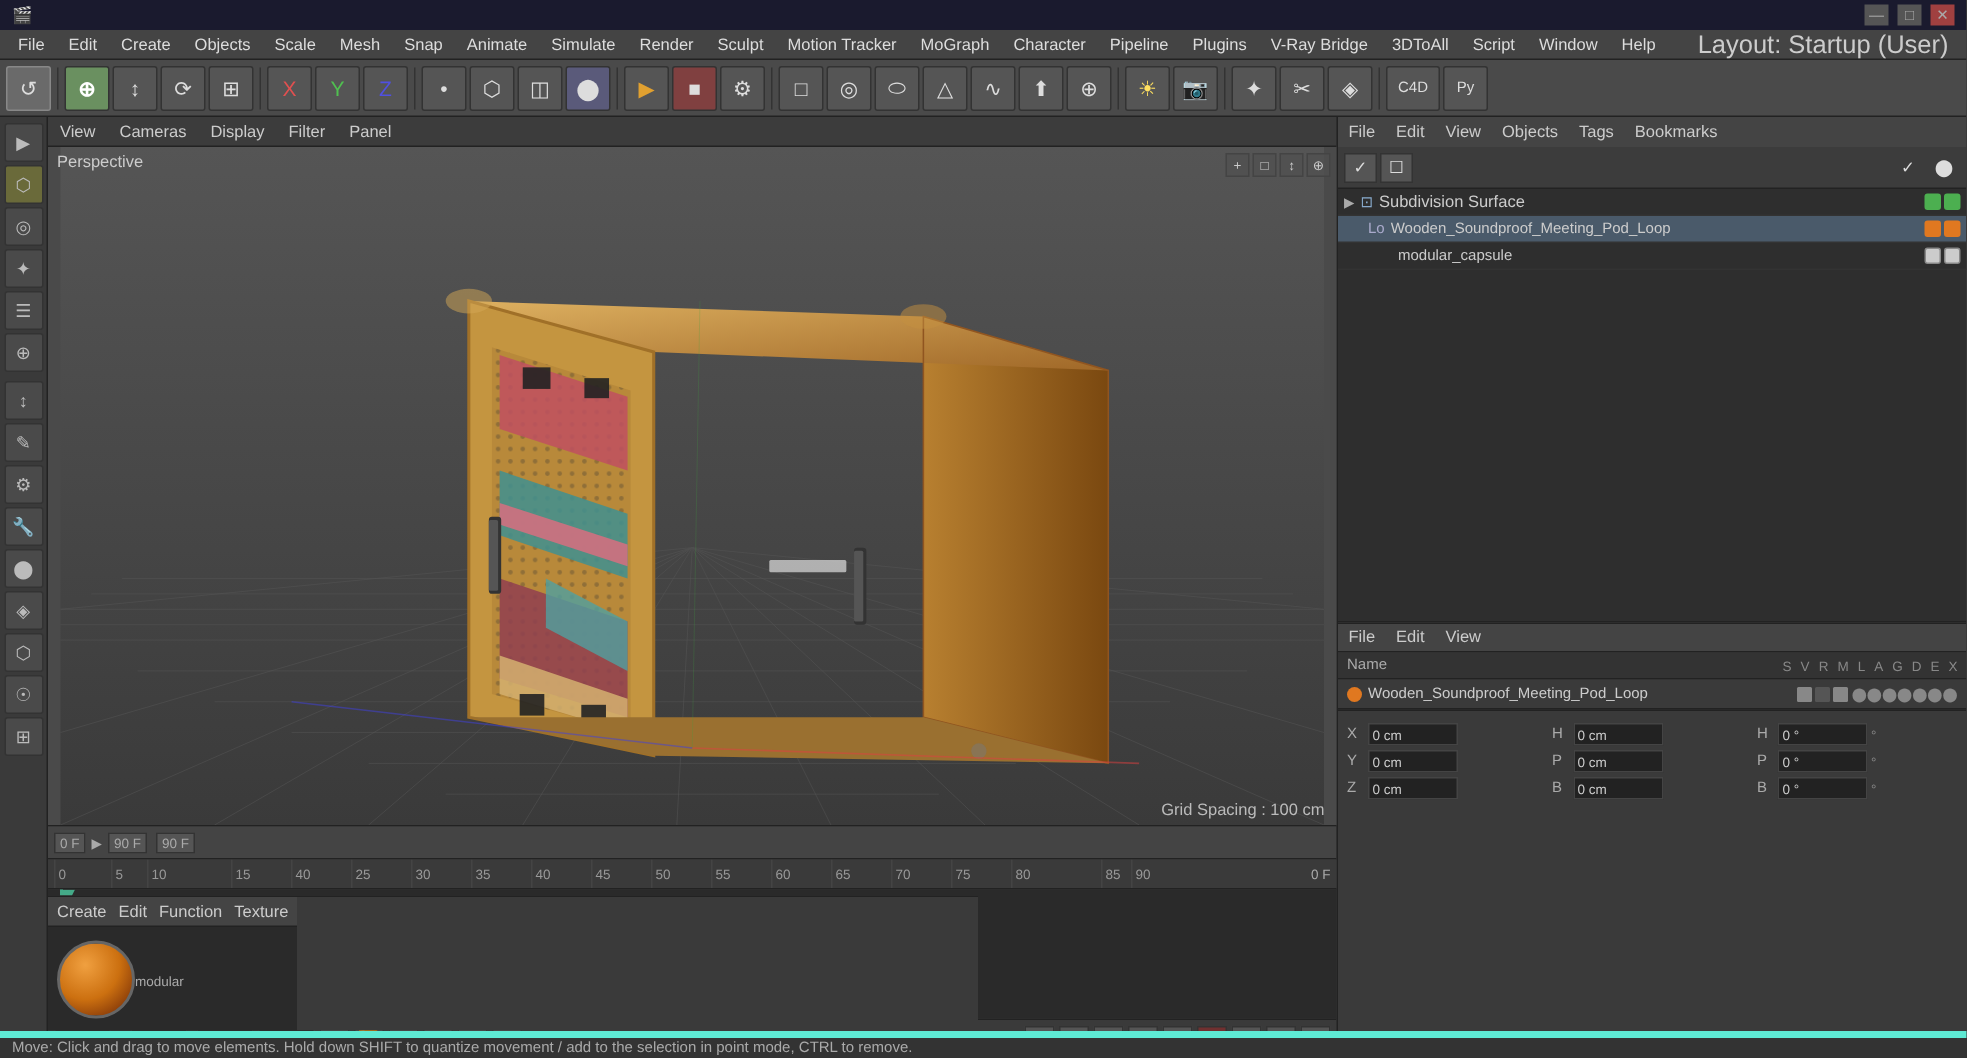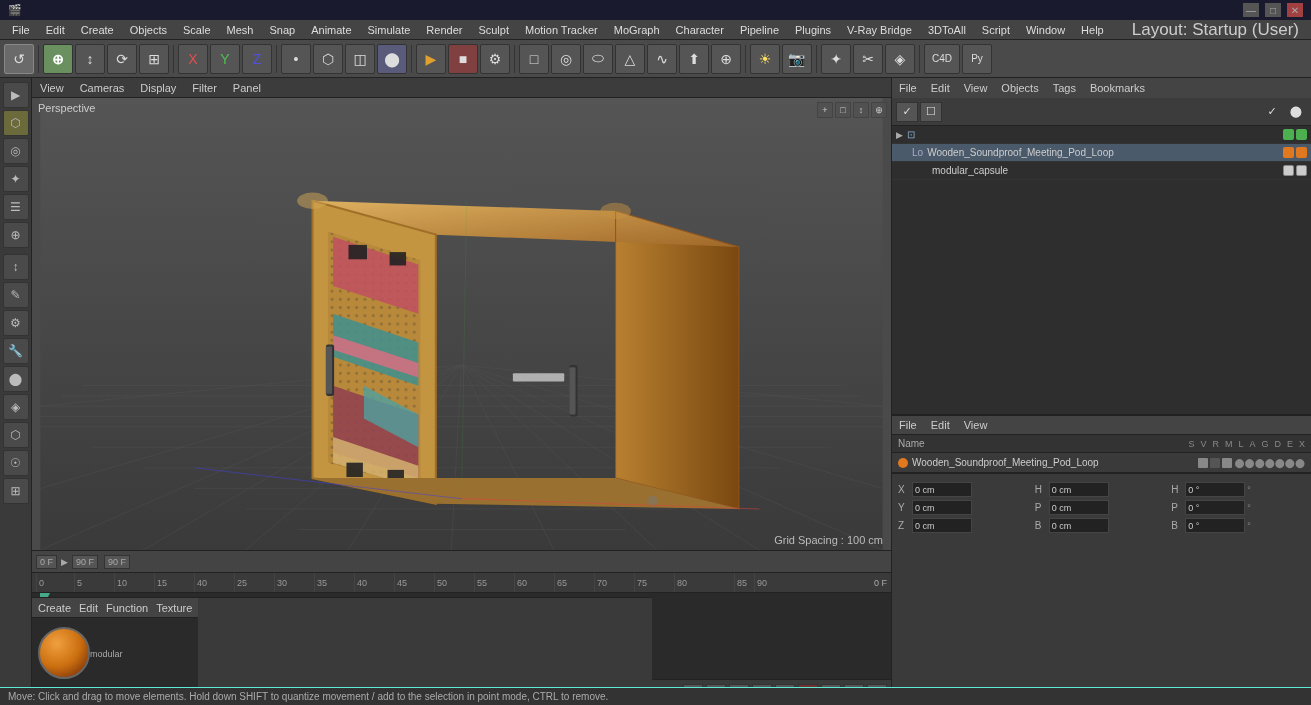--- a/index.html
+++ b/index.html
@@ -214,21 +214,21 @@
       position: fixed;
       bottom: 0;
       width: 100%;
       height: 18px;
       background: #333;
       display: flex;
       align-items: center;
       padding: 0 8px;
       font-size: 10px;
       color: #aaa;
-      border-top: 1px solid #5eead4;
+      border-top: 5px solid #5eead4;
       z-index: 100;
     }
 
     
     #perspective-label {
       position: absolute;
       top: 4px;
       left: 6px;
       font-size: 11px;
       color: #ccc;
@@ -681,21 +681,21 @@
           <div id="timeline-header">
             <span style="font-size:9px;color:#aaa;background:#555;padding:1px 3px;border:1px solid #333;">0 F</span>
             <span style="font-size:9px;color:#aaa;">▶</span>
             <span style="font-size:9px;color:#aaa;background:#555;padding:1px 3px;border:1px solid #333;">90 F</span>
             <span style="font-size:9px;color:#aaa;background:#555;padding:1px 3px;border:1px solid #333;margin-left:2px;">90 F</span>
           </div>
 
           <div id="timeline-frame-row">
             <div class="frame-tick" style="left:4px">0</div>
             <div class="frame-tick" style="left:42px">5</div>
-            <div class="frame-tick" style="left:82px">10</div>
+            <div class="frame-tick" style="left:66px">10</div>
             <div class="frame-tick" style="left:122px">15</div>
             <div class="frame-tick" style="left:162px">40</div>
             <div class="frame-tick" style="left:202px">25</div>
             <div class="frame-tick" style="left:242px">30</div>
             <div class="frame-tick" style="left:282px">35</div>
             <div class="frame-tick" style="left:322px">40</div>
             <div class="frame-tick" style="left:362px">45</div>
             <div class="frame-tick" style="left:402px">50</div>
             <div class="frame-tick" style="left:442px">55</div>
             <div class="frame-tick" style="left:482px">60</div>
@@ -762,20 +762,21 @@
             <div class="obj-icon-btn" style="background:transparent;border:none;">✓</div>
             <div class="obj-icon-btn" style="background:transparent;border:none;">⬤</div>
           </div>
         </div>
 
         <div id="obj-list">
 
           <div class="obj-item">
             <span style="color:#aaa;font-size:9px;">▶</span>
             <span style="font-size:10px;color:#88aacc;">⊡</span>
+            <span style="flex:1;">Subdivision Surface</span>
             <div class="obj-status-icons">
               <div class="status-dot green-dot" style="width:11px;height:11px;background:#4CAF50;border-radius:2px;"></div>
               <div class="status-dot green-dot" style="width:11px;height:11px;background:#4CAF50;border-radius:2px;"></div>
             </div>
           </div>
 
           <div class="obj-item obj-item-selected" style="padding-left:20px;">
             <span style="font-size:10px;color:#aaaacc;">Lo</span>
             <span style="flex:1;font-size:10px;">Wooden_Soundproof_Meeting_Pod_Loop</span>
             <div class="obj-status-icons">

